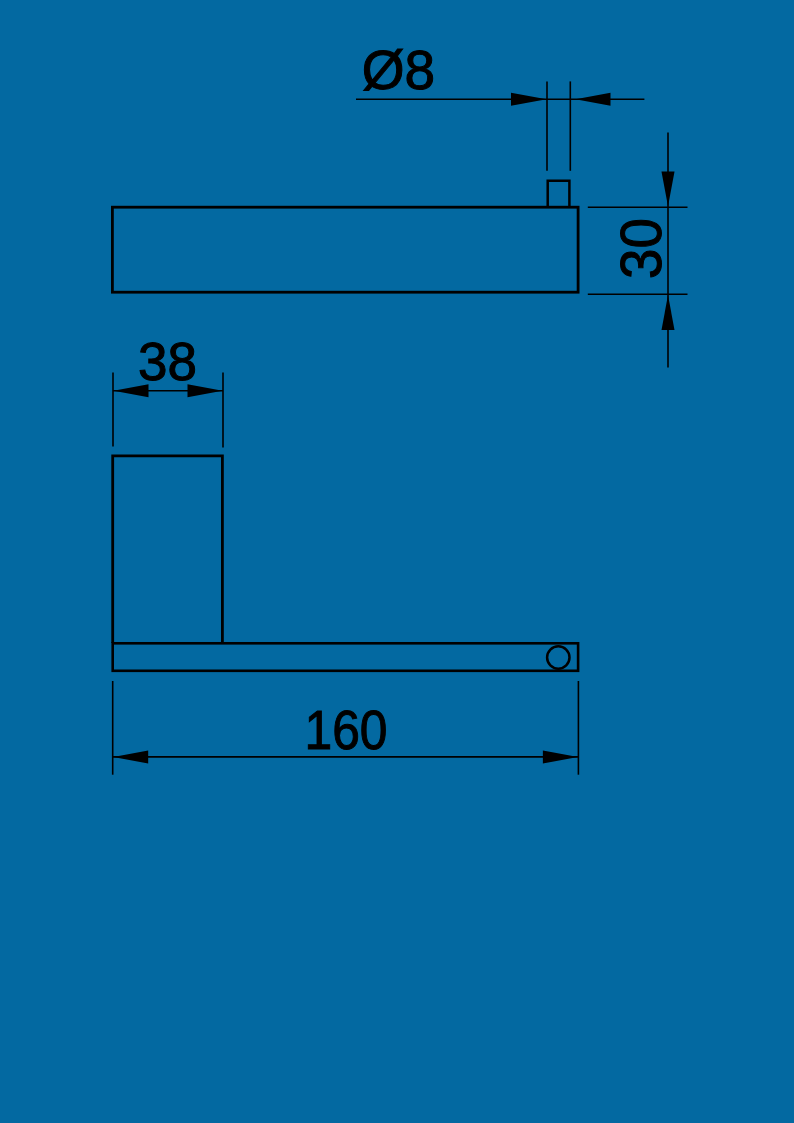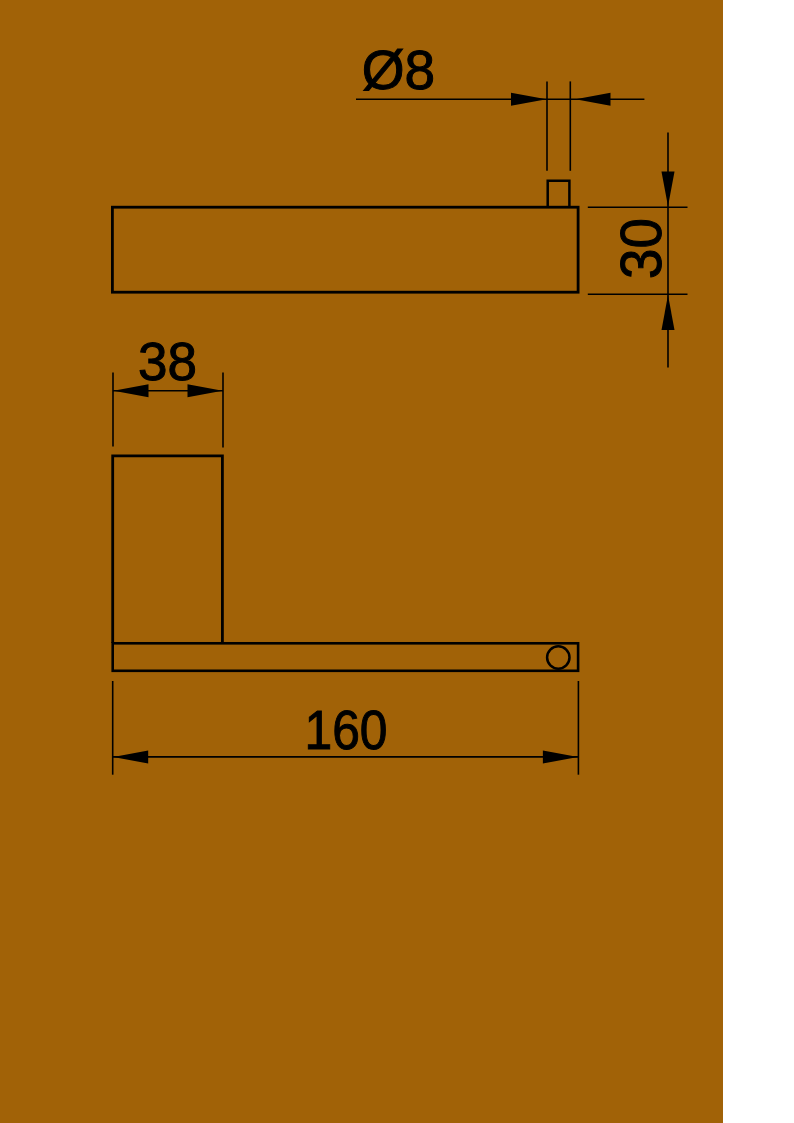--- a/index.html
+++ b/index.html
@@ -1,16 +1,16 @@
 <!DOCTYPE html>
 <html><head>
 <meta charset="utf-8">
 <style>
   html,body{margin:0;padding:0;background:#fff;}
-  #page{position:relative;width:723px;height:1123px;background:#a16207;overflow:hidden;}
+  #page{position:relative;width:794px;height:1123px;background:#0369a1;overflow:hidden;}
   svg{display:block;}
   text{font-family:"Liberation Sans",sans-serif;fill:#000;stroke:#000;stroke-width:1;}
 </style>
 </head>
 <body>
 <div id="page">
 <svg width="794" height="1123" viewBox="0 0 794 1123">
 
   <rect x="112.4" y="207.2" width="465.7" height="85.0" fill="none" stroke="#000" stroke-width="2.8"></rect>
 

